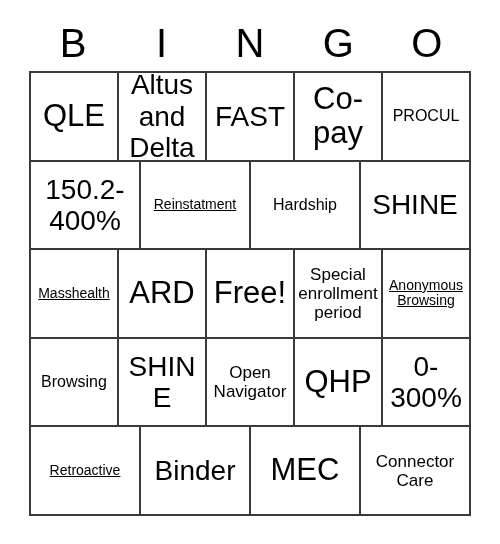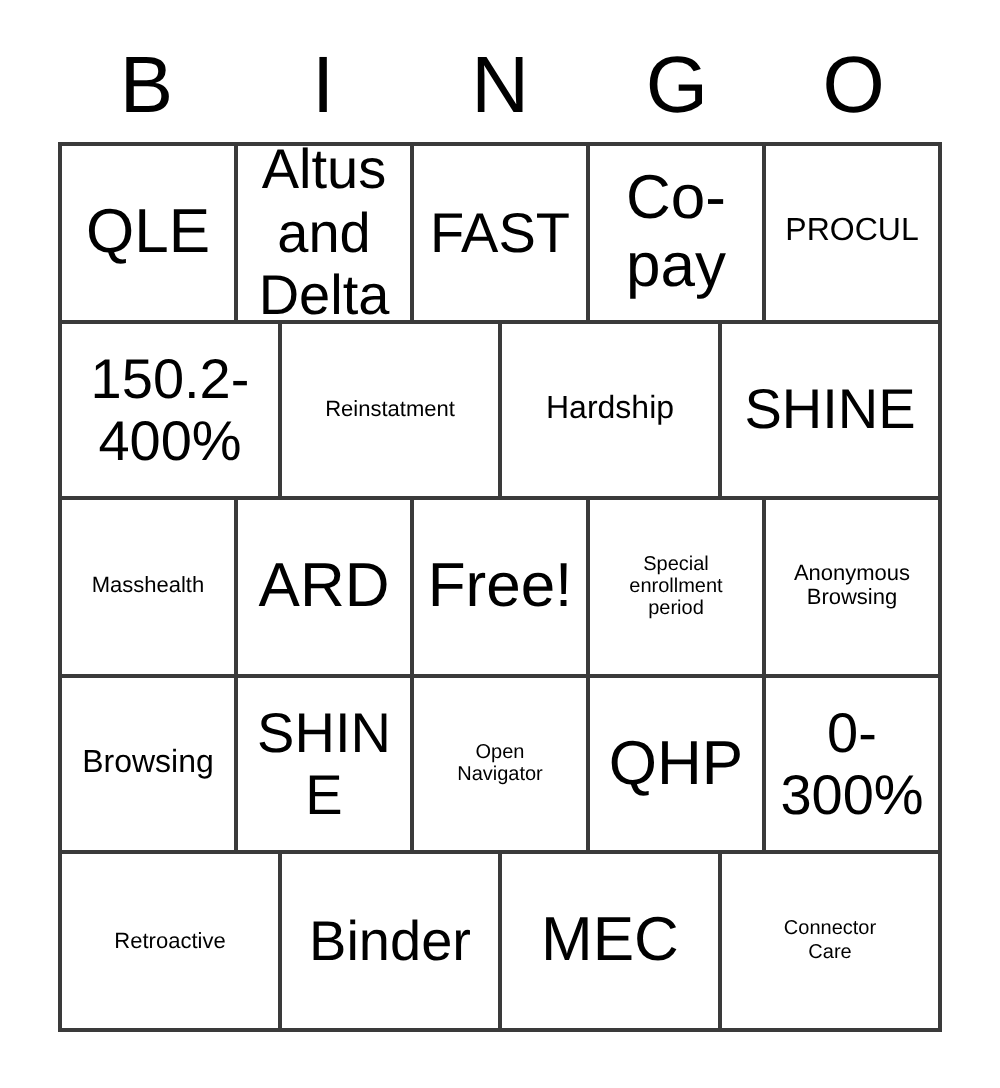--- a/index.html
+++ b/index.html
@@ -70,22 +70,22 @@
     width: 100%;
     line-height: 1.12;
     word-wrap: break-word;
     white-space: pre-line;
   }
   
   .fs-xl  .cell-text { font-size: 31px; }
   .fs-lg  .cell-text { font-size: 28px; }
   .fs-md  .cell-text { font-size: 28px; }
   .fs-sm  .cell-text { font-size: 16px; }
-  .fs-xs  .cell-text { font-size: 10px; }
-  .fs-xxs .cell-text { font-size: 11px; }
+  .fs-xs  .cell-text { font-size: 17px; }
+  .fs-xxs .cell-text { font-size: 14px; text-decoration: underline; }
 </style>
 </head>
 <body>
 
 <div class="card">
 
   <div class="header-row">
     <div class="header-cell">B</div>
     <div class="header-cell">I</div>
     <div class="header-cell">N</div>

